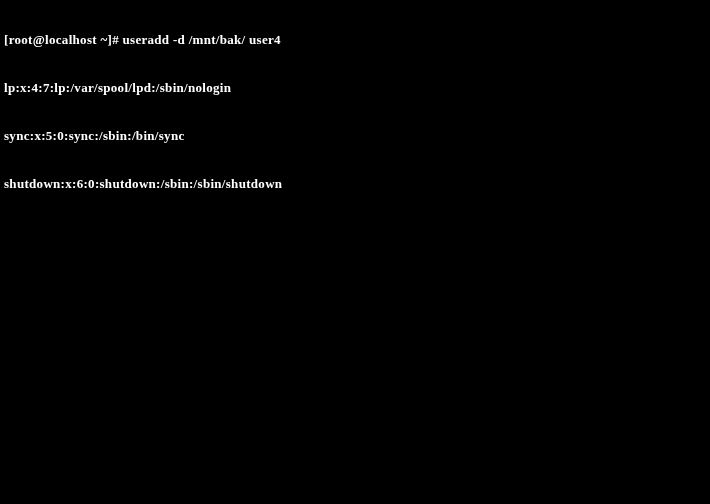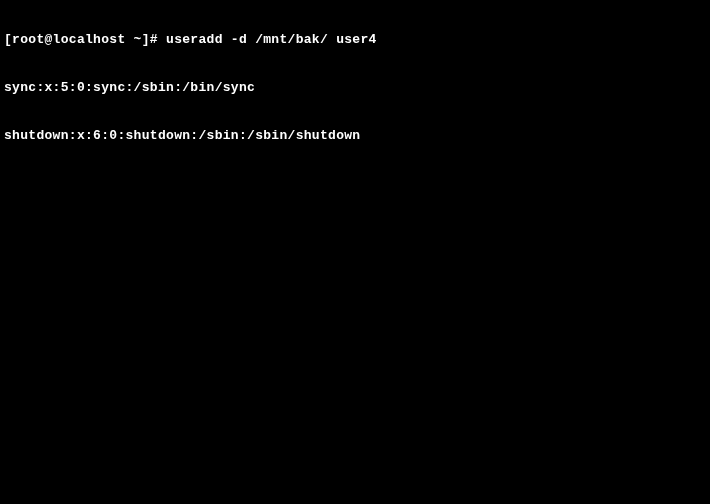--- a/index.html
+++ b/index.html
@@ -15,27 +15,29 @@
     overflow: hidden;
     font-weight: bold;
     letter-spacing: 0.3px;
   }
   .terminal {
     padding: 0 4px;
     white-space: pre;
   }
   .line {
     display: block;
+    font-family: Liberation Serif, serif;
   }
 </style>
 </head>
 <body>
 
 <div class="terminal">
   <span class="line">[root@localhost ~]# useradd -d /mnt/bak/ user4</span>
+  <span class="line">lp:x:4:7:lp:/var/spool/lpd:/sbin/nologin</span>
   <span class="line">sync:x:5:0:sync:/sbin:/bin/sync</span>
   <span class="line">shutdown:x:6:0:shutdown:/sbin:/sbin/shutdown</span>
   
   
   
   
   
   
   
   

